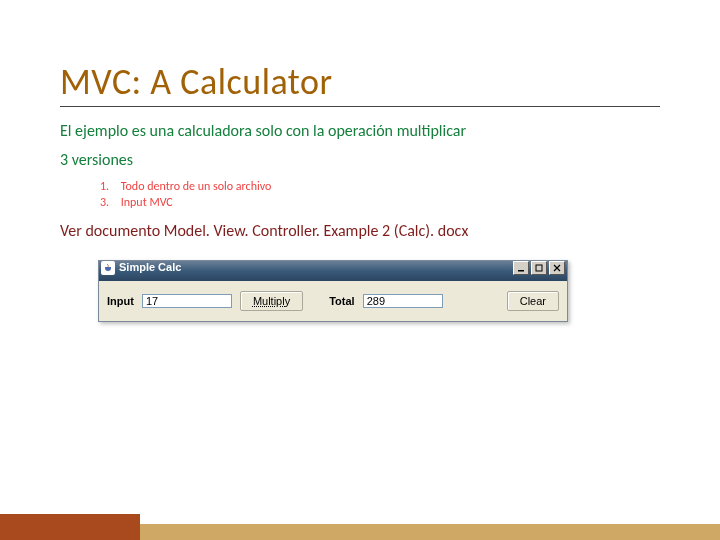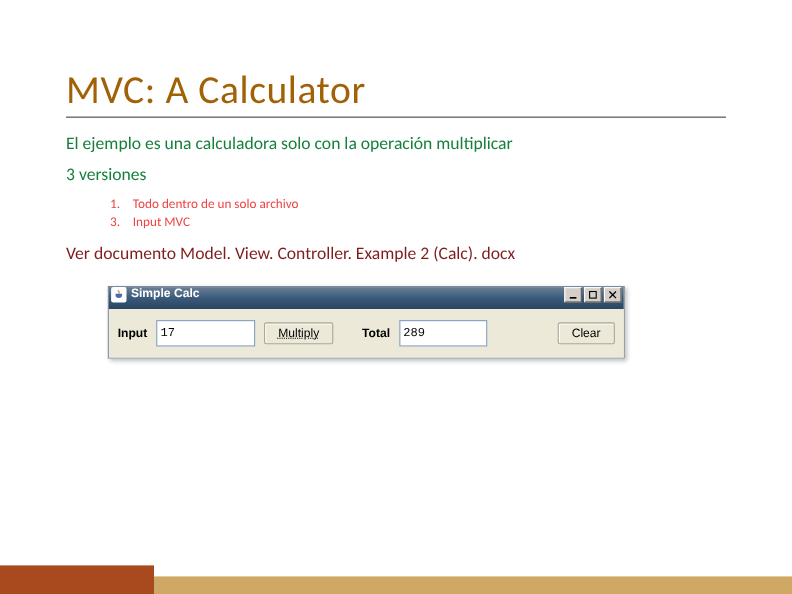--- a/index.html
+++ b/index.html
@@ -102,26 +102,25 @@
     align-items: center;
     gap: 8px;
   }
   .lbl {
     font-weight: bold;
     font-size: 11px;
   }
   .txtfield {
     background: #fff;
     border: 1px solid #7f9db9;
-    height: 24px;
+    height: 14px;
     padding: 1px 3px;
     font-size: 11px;
     display: flex;
     align-items: center;
-    font-family: Liberation Mono, monospace;
   }
   .in-field { width: 90px; }
   .out-field { width: 80px; }
   .jbtn {
     background: #ece9d8;
     border: 1px solid #aca899;
     border-radius: 2px;
     height: 20px;
     padding: 0 12px;
     font-size: 11px;

